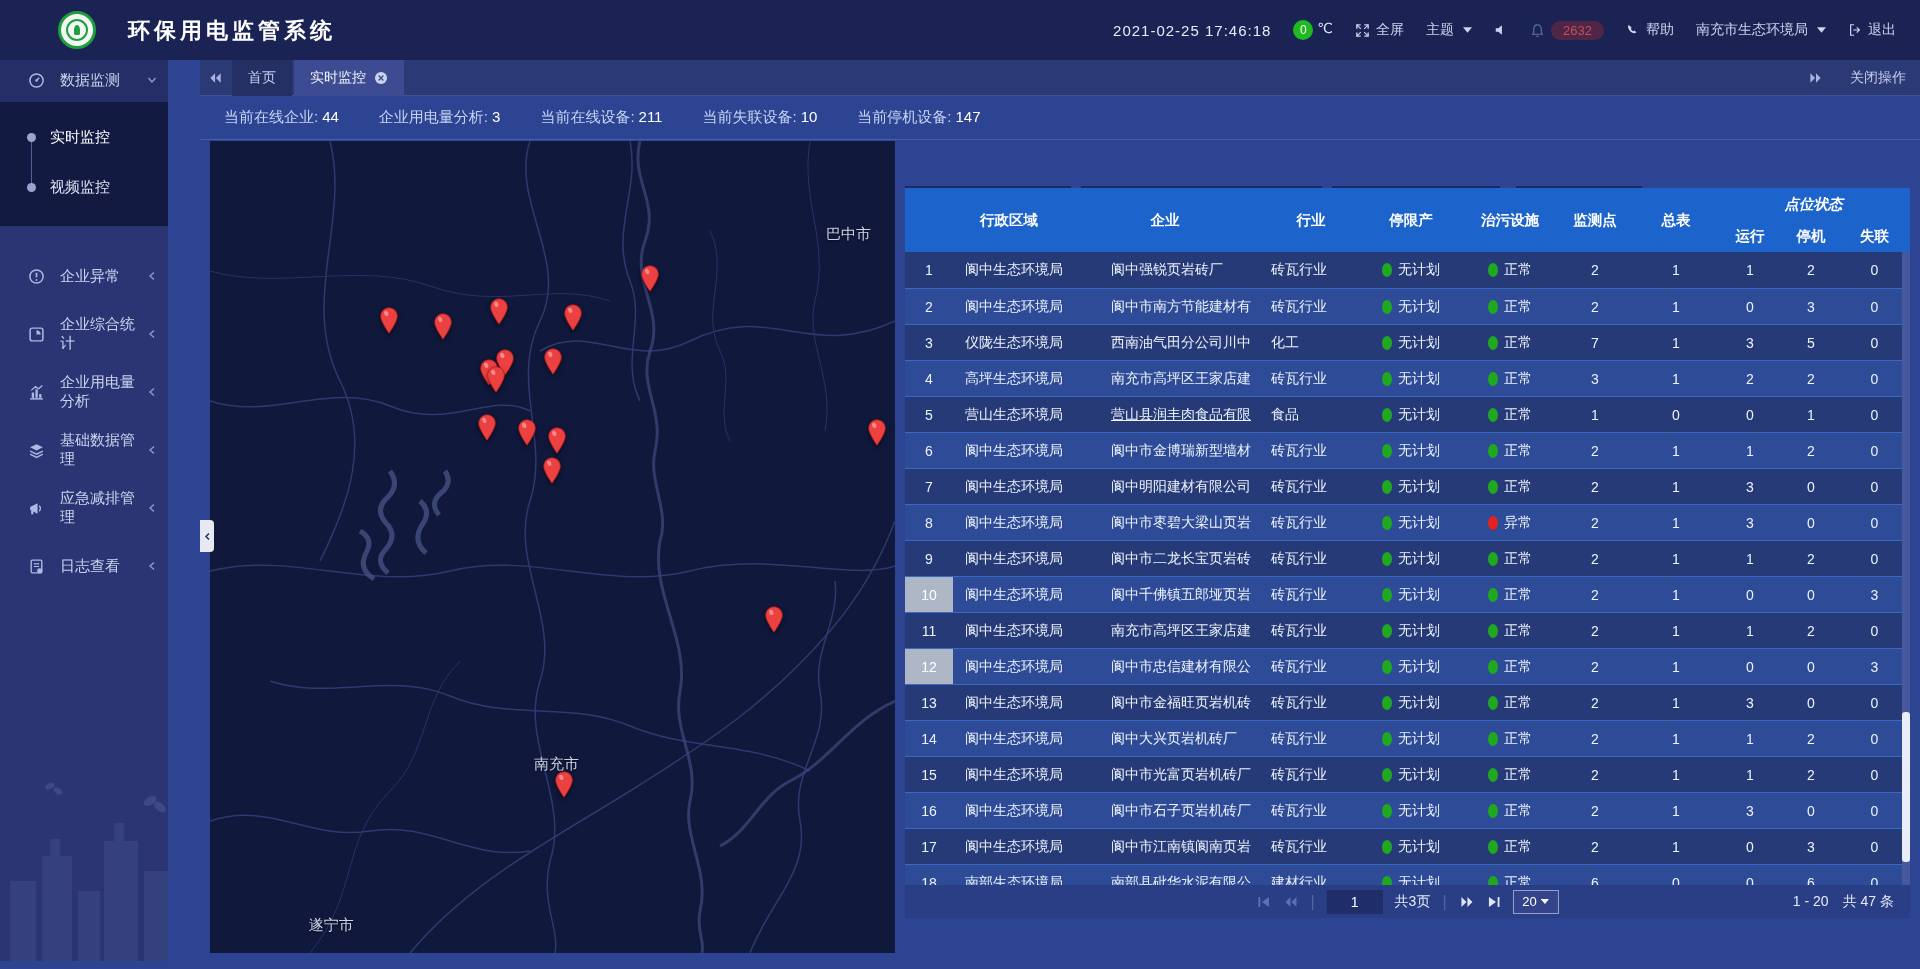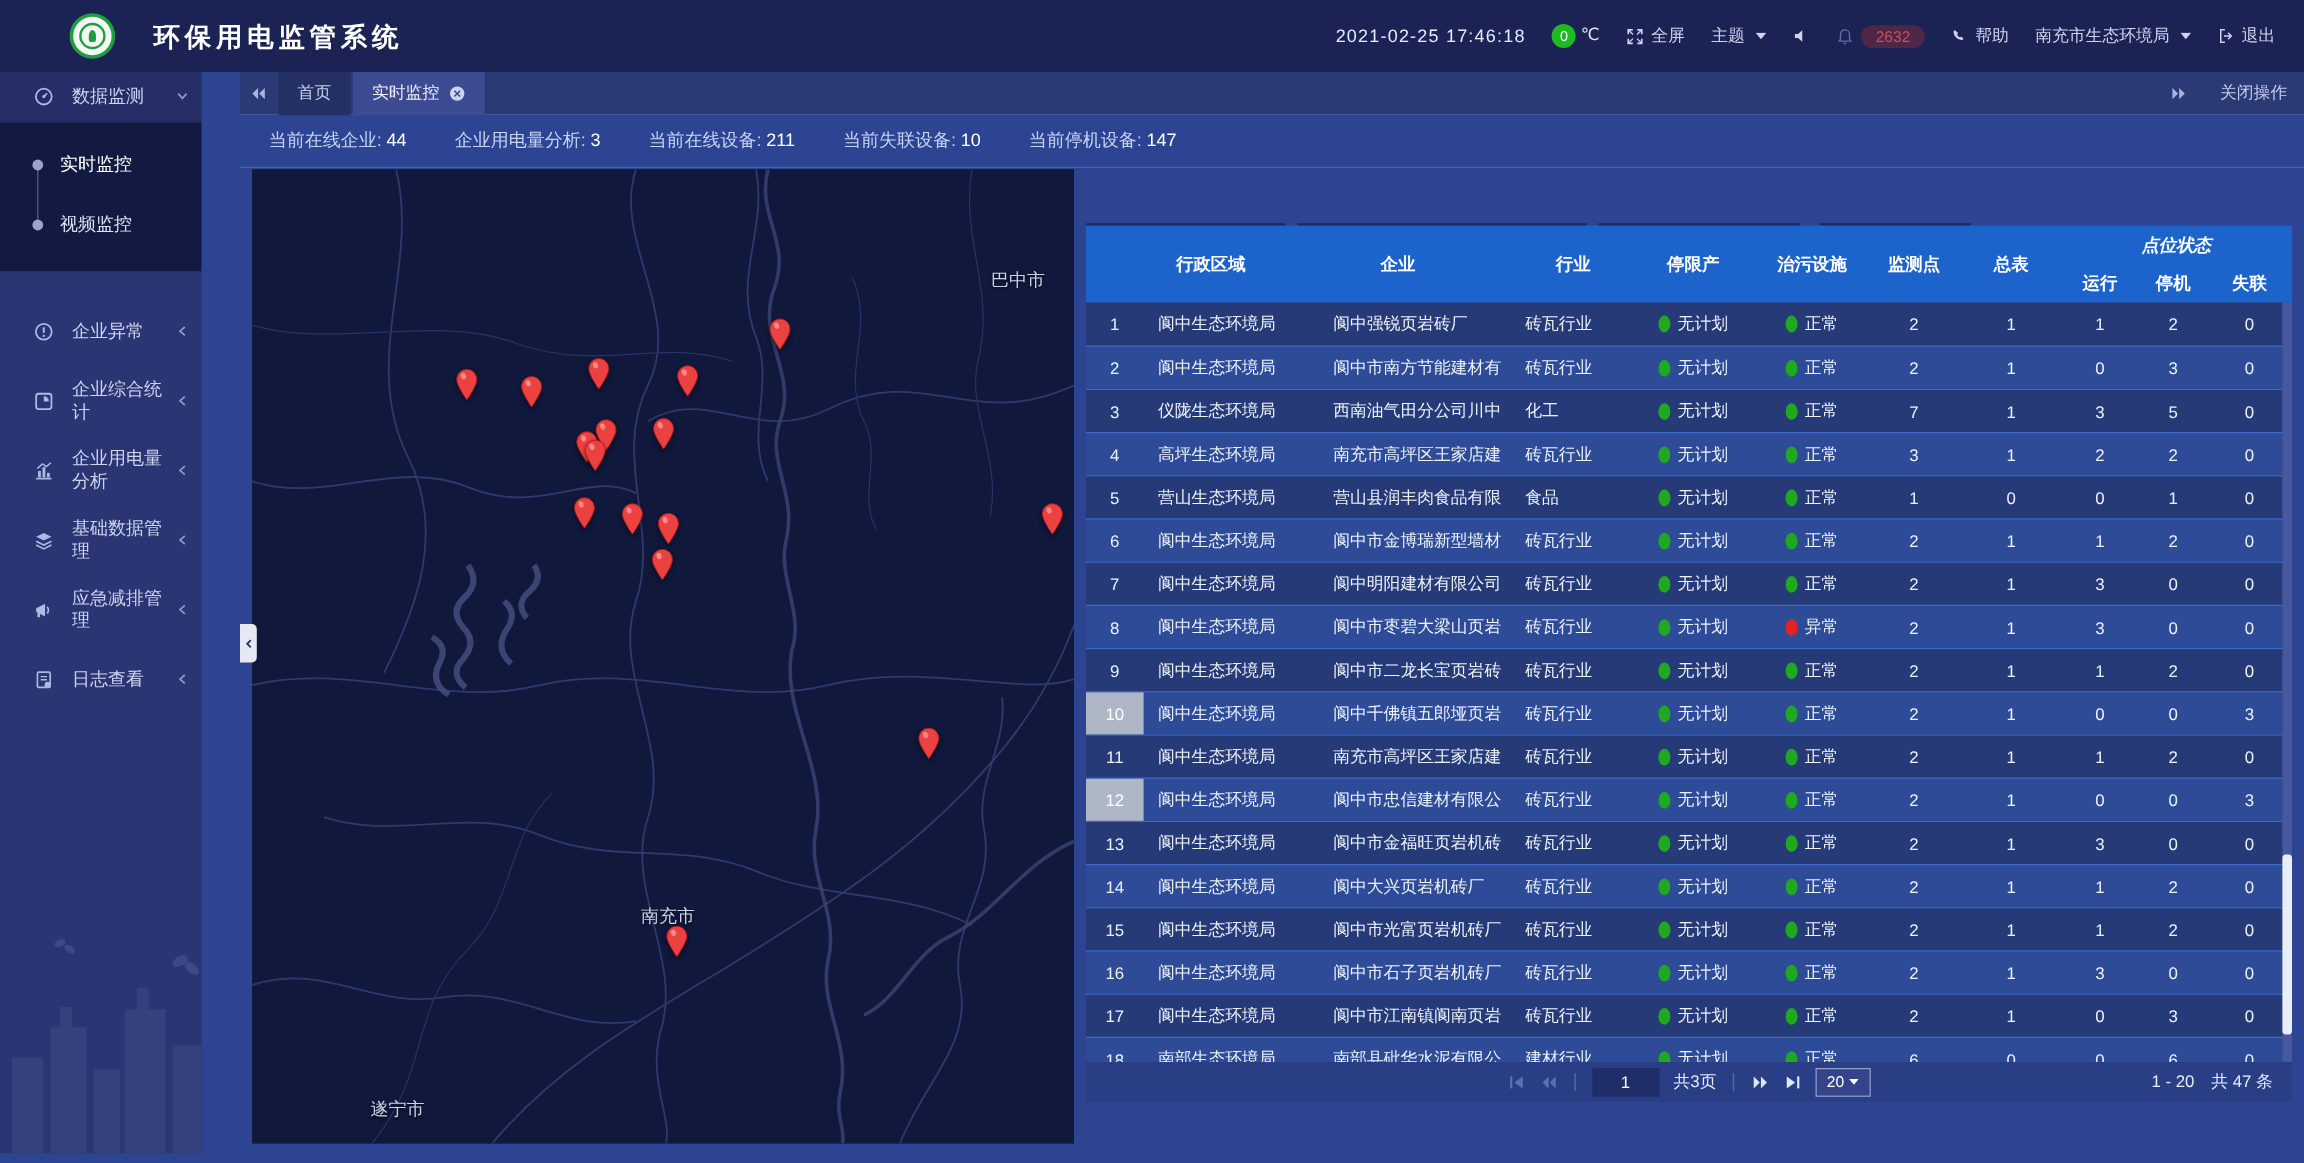--- a/index.html
+++ b/index.html
@@ -606,21 +606,21 @@
             </div>
             <div class="cell center">3</div>
             <div class="cell center">1</div>
             <div class="cell center">2</div>
             <div class="cell center">2</div>
             <div class="cell center">0</div>
           </div>
           <div class="trow odd" style="grid-template-columns: 48px 112px 200px 92px 108px 90px 80px 82px 66px 56px 71px;">
             <div class="cell center">5</div>
             <div class="cell" style="padding-left: 12px;">营山生态环境局</div>
-            <div class="cell" style="padding-left: 46px;">营山县润丰肉食品有限</div>
+            <div class="cell" style="padding-left: 46px; text-decoration: underline;">营山县润丰肉食品有限</div>
             <div class="cell" style="padding-left: 6px;">食品</div>
             <div class="cell" style="justify-content: center;">
               <span class="dot green"></span>
               <span>无计划</span>
             </div>
             <div class="cell" style="justify-content: center;">
               <span class="dot green"></span>
               <span>正常</span>
             </div>
             <div class="cell center">1</div>

